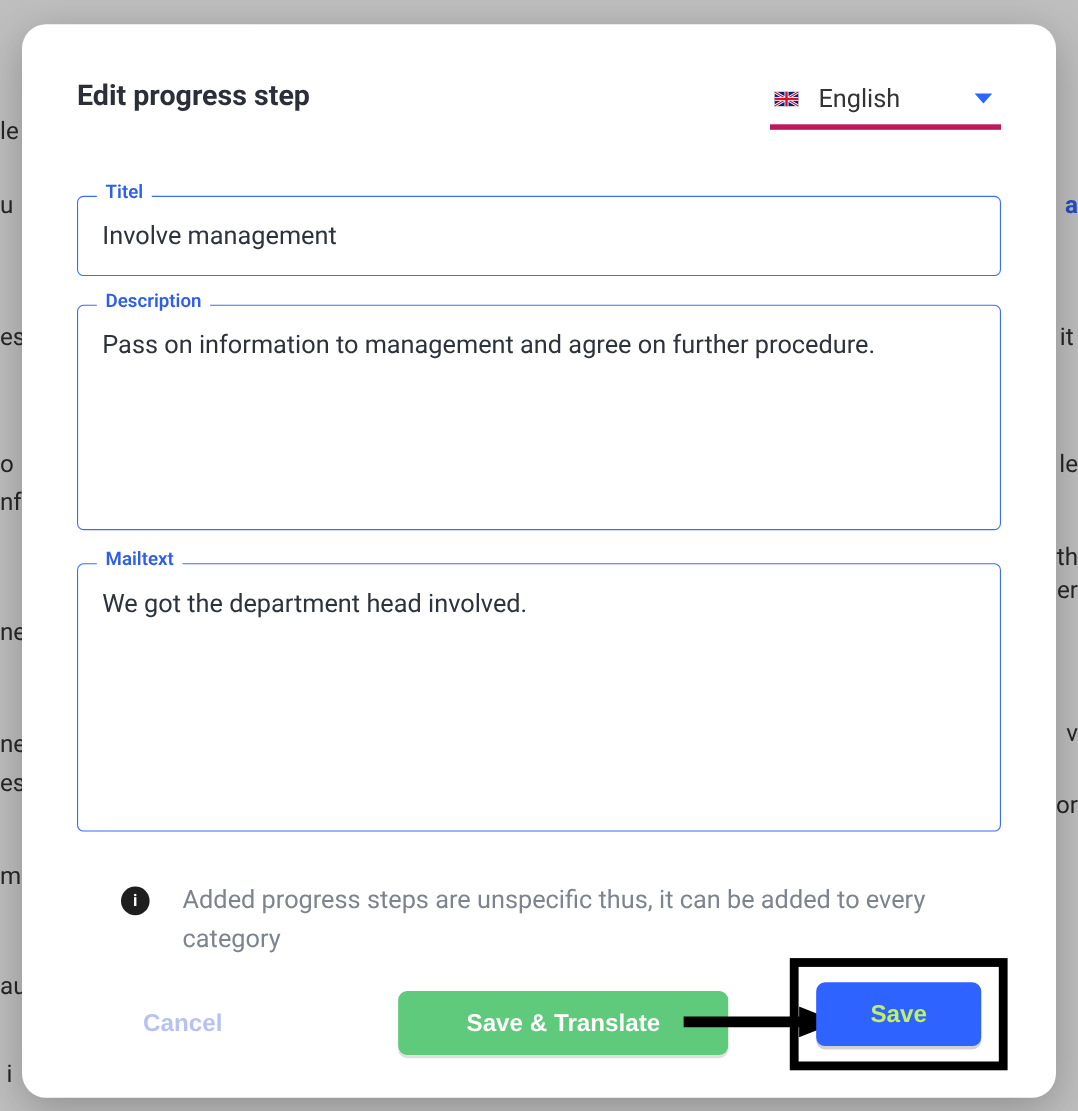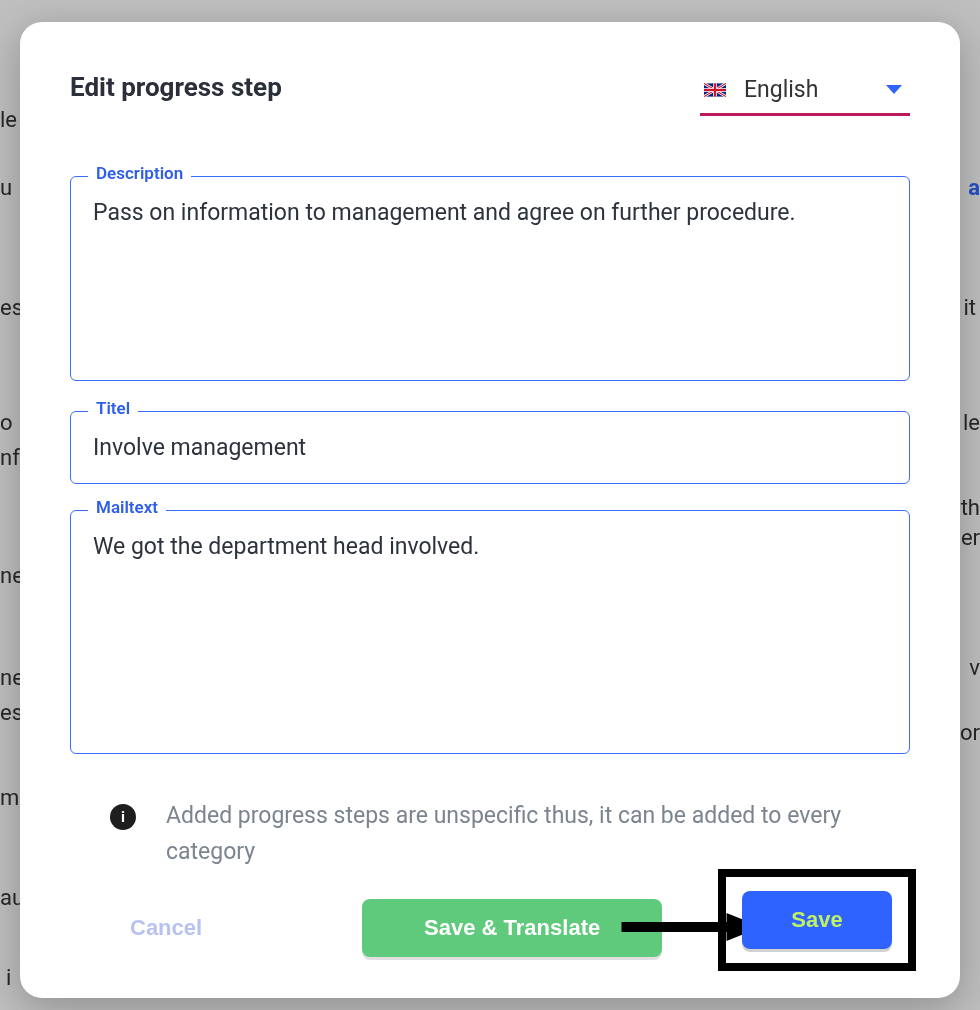--- a/index.html
+++ b/index.html
@@ -46,21 +46,21 @@
     }
     .modal-title {
       font-size: 26px;
       font-weight: 700;
       color: #2a2f3a;
     }
     .lang-select {
       display: flex;
       align-items: center;
       gap: 18px;
-      border-bottom: 3px solid #be185d;
+      border-bottom: 5px solid #be185d;
       padding: 4px 8px 10px 4px;
       min-width: 210px;
       cursor: pointer;
     }
     .flag { width: 22px; height: 14px; position: relative; }
     .flag svg { width: 100%; height: 100%; display: block; }
     .lang-label { font-size: 23px; color: #333; flex: 1; }
     .caret {
       width: 0; height: 0;
       border-left: 8px solid transparent;
@@ -198,27 +198,27 @@
           <rect x="27" width="6" height="36" fill="#cf142b"></rect>
           <rect y="15" width="60" height="6" fill="#cf142b"></rect>
         </svg>
       </span>
       <span class="lang-label">English</span>
       <span class="caret"></span>
     </div>
   </div>
 
   <div class="field-group">
+    <span class="field-legend">Titel</span>
+    <input type="text" class="text-input" value="Involve management" style="">
+  </div>
+
+  <div class="field-group">
     <span class="field-legend">Description</span>
     <textarea class="textarea desc" style="">Pass on information to management and agree on further procedure.</textarea>
-  </div>
-
-  <div class="field-group">
-    <span class="field-legend">Titel</span>
-    <input type="text" class="text-input" value="Involve management" style="">
   </div>
 
   <div class="field-group">
     <span class="field-legend">Mailtext</span>
     <textarea class="textarea mail" style="">We got the department head involved.</textarea>
   </div>
 
   <div class="info-row">
     <div class="info-icon">i</div>
     <div class="info-text">Added progress steps are unspecific thus, it can be added to every category</div>

